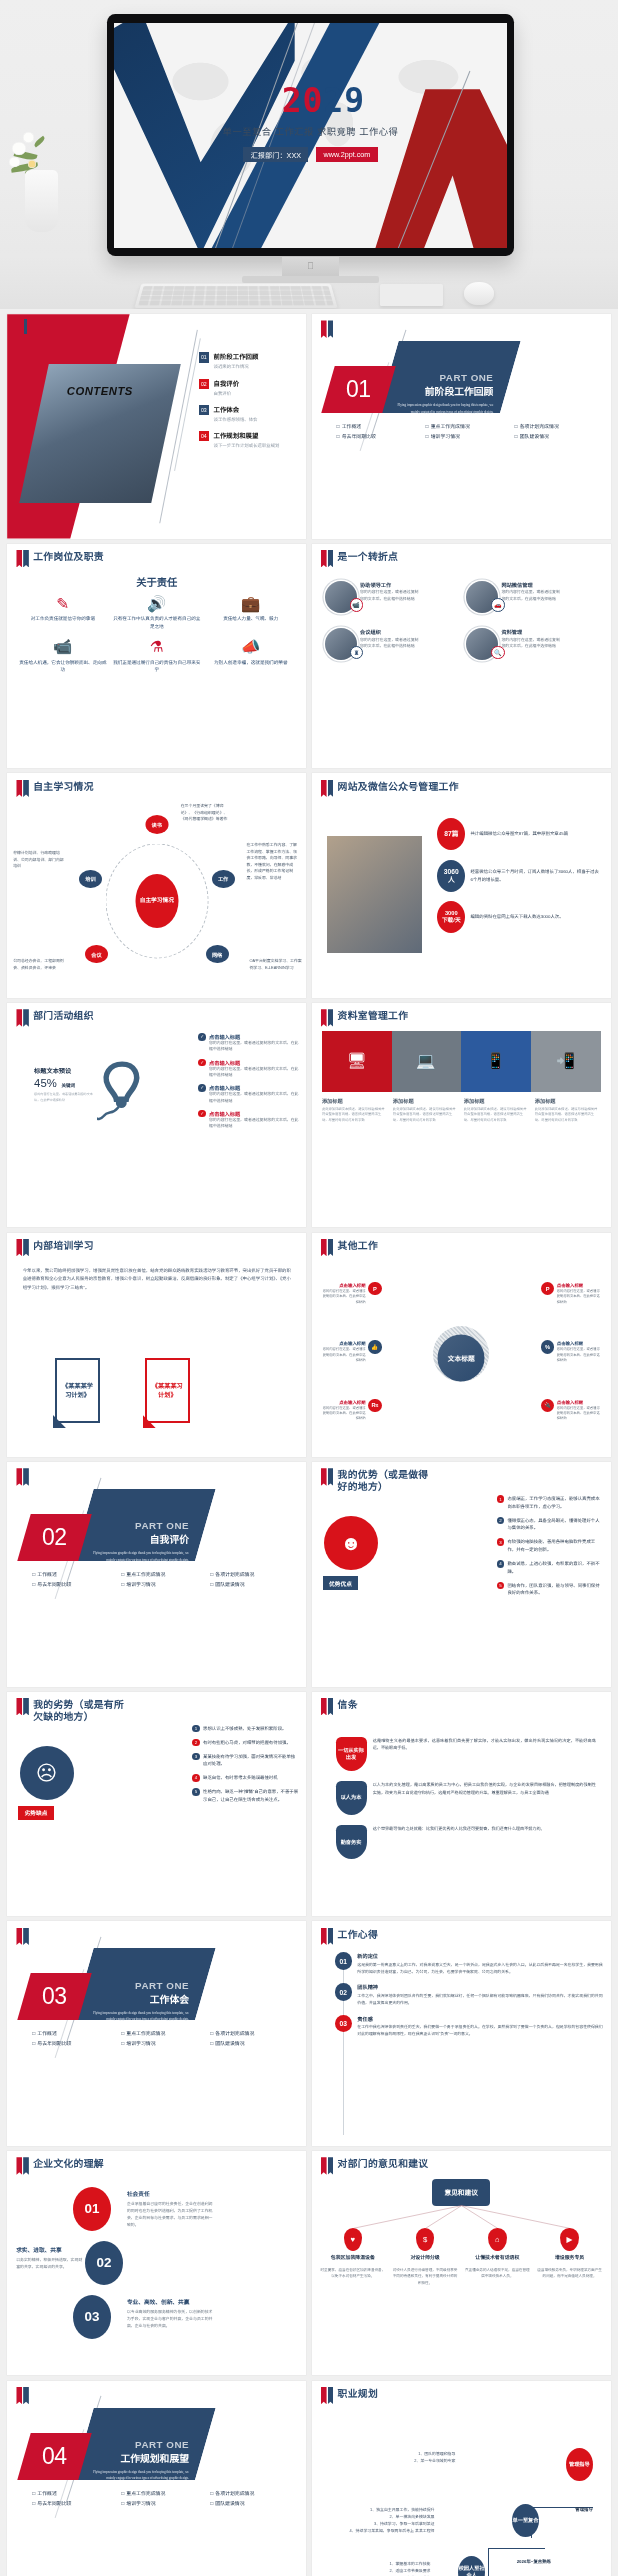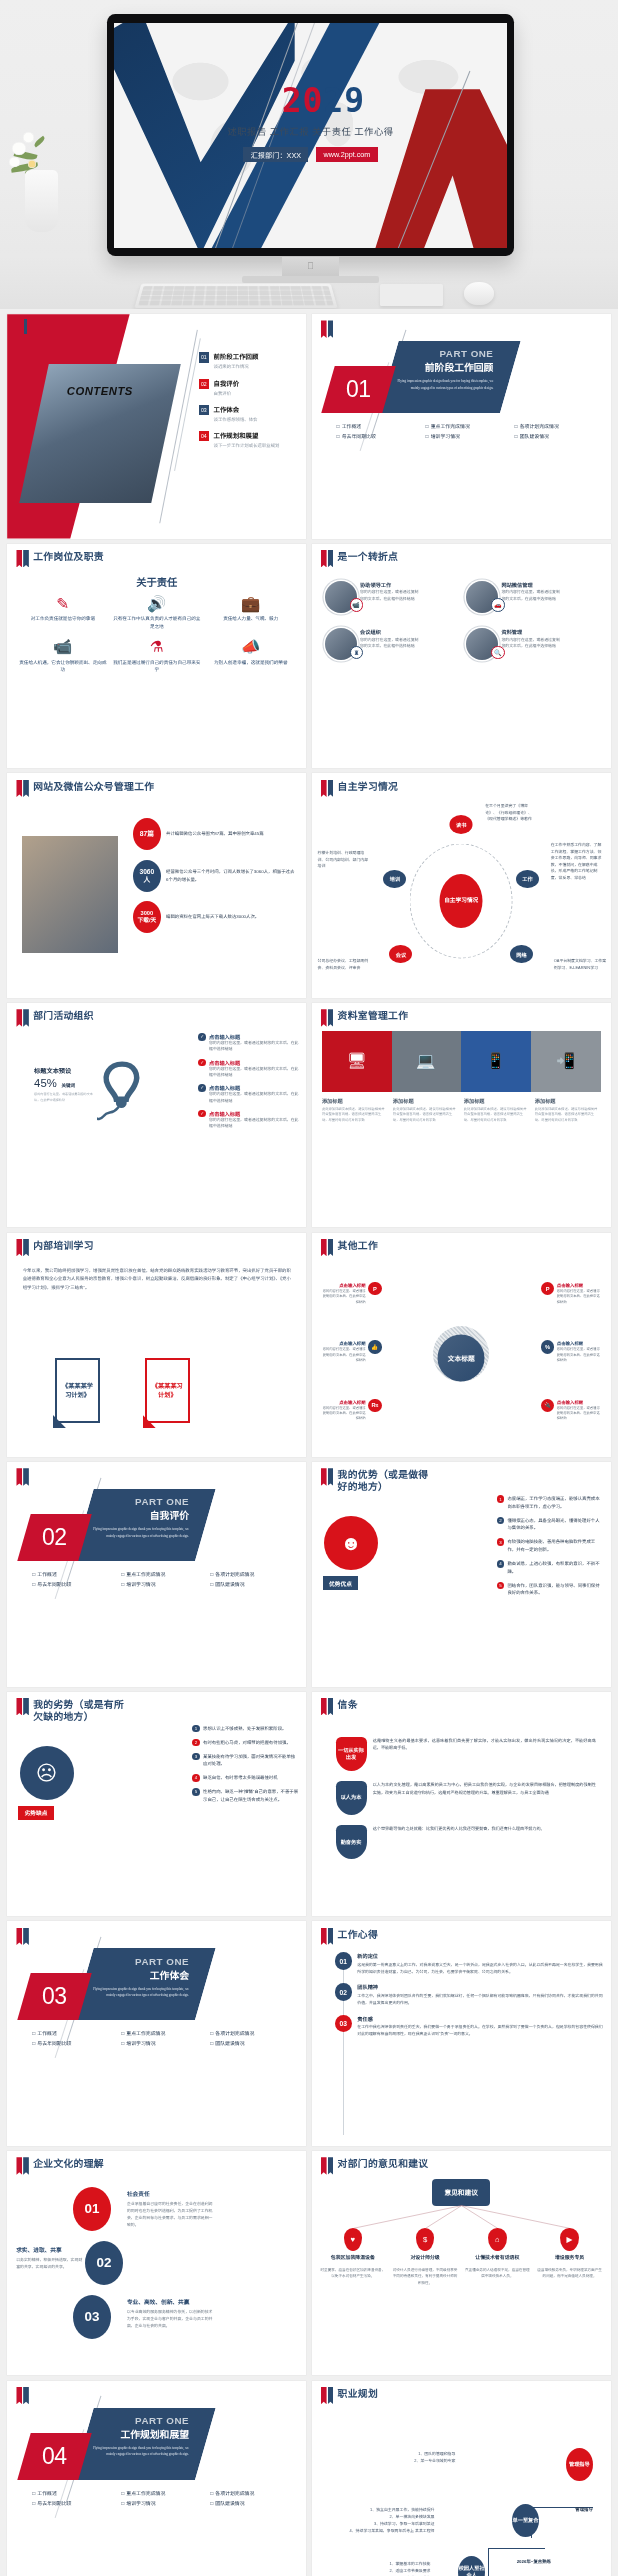--- a/index.html
+++ b/index.html
@@ -123,21 +123,21 @@
     background:#c8102e; transform: skewX(-16deg);
     display:flex; align-items:center; justify-content:center;
   }
   .part-red span { transform: skewX(16deg); color:#fff; font-size: 23px; font-weight: 300; font-family:"Liberation Sans",sans-serif; letter-spacing:-0.5px;}
   .part-blue {
     position:absolute; left: 50px; top: 0px; width: 122px; height: 72px;
     background:#2c4a6e; transform: skewX(-16deg); transform-origin: left bottom;
     clip-path: polygon(0 0, 100% 0, 100% 100%, 0 100%);
   }
   .part-blue-inner { position:absolute; left: 61px; top: 0; width: 114px; height: 72px; color:#fff; padding: 7.2px 7.2px 0 6.2px; text-align:right;}
-  .pb-en { font-size: 9.8px; font-weight: 700; color:#c6cfd9; letter-spacing:0.5px;}
+  .pb-en { font-size: 9.8px; font-weight: 700; color:#c6cfd9; letter-spacing:0.5px;margin-top:24px;}
   .pb-cn { font-size: 9.8px; font-weight: 800; margin-top: 1px;}
   .pb-desc { font-size: 3.3px; line-height: 1.9; color:#dfe6ee; margin-top: 4.1px; font-family:"Liberation Serif",serif;}
   .part-diag-1, .part-diag-2 { position:absolute; width:0.5px; background:#b9c0c8; transform: rotate(18deg); }
   .part-list { position:absolute; left: 25px; right: 9.3px; top: 94px; display:grid; grid-template-columns: repeat(3,1fr); gap: 3.1px 2.1px; font-size: 4.9px; color:#24374f;}
   .part-list span::before { content:"\25A1"; margin-right: 2.1px; color:#24374f; }
   .part-list span { white-space:nowrap; }
   .red-t { color:#c8102e; }
   .blue-t { color:#2c4a6e; }
   .num-sq { width:8.2px; height:8.2px; display:inline-flex; align-items:center; justify-content:center; color:#fff; font-size:4.6px; }
 
@@ -283,21 +283,21 @@
         <div class="map-bg"></div>
         <div class="v-blue"></div>
         <div class="v-slash"></div>
         <div class="thin-line-1"></div>
         <div class="thin-line-2"></div>
         <div class="m-red"></div>
         <div class="thin-line-3"></div>
 
         <div class="hero-center">
           <div class="hero-year"><span class="r">20</span><span class="b">29</span></div>
-          <div class="hero-sub">述职报告  工作汇报  关于责任  工作心得</div>
+          <div class="hero-sub">单一至复合  工作汇报  求职竞聘  工作心得</div>
           <div class="hero-chips">
             <span class="chip blue">汇报部门：XXX</span>
             <span class="chip red">www.2ppt.com</span>
           </div>
         </div>
       </div>
     </div>
     <div class="monitor-stand"></div>
     <div class="apple-logo"></div>
     <div class="monitor-base"></div>
@@ -450,45 +450,20 @@
             </div>
         </div>
         <div class="wc-item">
           <div class="wc-photo photo-box">
             <div class="wc-badge r">🔍</div>
           </div>
           <div class="wc-tx">
               <h4>资料管理</h4>
             <p>您的内容打在这里，或者通过复制您的文本后，在此框中选择粘贴</p>
             </div>
-        </div>
-      </div>
-    </div>
-
-    <div class="slide">
-      <div class="corner-flag">
-          <i class="r"></i>
-          <i class="b"></i>
-        </div>
-      <div class="s-title">网站及微信公众号管理工作</div>
-      <div style="position:absolute;left:5%;top:28%;width:32%;height:52%;background:linear-gradient(140deg,#b2a18c,#5f6a78);"></div>
-      <div style="position:absolute;left:42%;right:4%;top:20%;">
-        <div class="stat-row">
-          <div class="stat-bub" style="background:#d8121a">87篇</div>
-          <div class="stat-tx">共计编辑微信公众号图文87篇，其中原创文章45篇</div>
-        </div>
-        <div class="stat-row">
-          <div class="stat-bub" style="background:#2c4a6e;white-space:pre-line">3060
-人</div>
-          <div class="stat-tx">经营微信公众号三个月时间，订阅人数增长了3060人，相当于过去6个月的增长量。</div>
-        </div>
-        <div class="stat-row">
-          <div class="stat-bub" style="background:#d8121a;white-space:pre-line;font-size:5.7px">3000
-下载/天</div>
-          <div class="stat-tx">编辑的资料在官网上每天下载人数达3000人次。</div>
         </div>
       </div>
     </div>
 
     <div class="slide">
       <div class="corner-flag">
           <i class="r"></i>
           <i class="b"></i>
         </div>
       <div class="s-title">自主学习情况</div>
@@ -499,20 +474,45 @@
         <div class="ss-node" style="right:24%;top:36%;background:#2c4a6e">工作</div>
         <div class="ss-node" style="right:26%;bottom:16%;background:#2c4a6e">网络</div>
         <div class="ss-node" style="left:26%;bottom:16%;background:#d8121a">会议</div>
         <div class="ss-node" style="left:24%;top:36%;background:#2c4a6e">培训</div>
 
         <div class="ss-tx" style="left:58%;top:2%">在三个月里读完了《博弈论》、《行政组织理论》、《现代管理学概述》等著作</div>
         <div class="ss-tx" style="right:2%;top:22%">在工作中熟悉工作内容、了解工作流程、掌握工作方法、领会工作思路，向导师、同事求教，不懂就问，在解惑中成长，形成严格的工作笔记制度，常反思、常总结</div>
         <div class="ss-tx" style="right:1%;bottom:12%">OA平台制度文档学习、工作案例学习、E-LEARNIN学习</div>
         <div class="ss-tx" style="left:2%;bottom:12%">公司总经办会议、工程部周例会、资料员会议、评审会</div>
         <div class="ss-tx" style="left:2%;top:26%">柠檬计划培训、行政助理培训、公司内部培训、部门内部培训</div>
+      </div>
+    </div>
+
+    <div class="slide">
+      <div class="corner-flag">
+          <i class="r"></i>
+          <i class="b"></i>
+        </div>
+      <div class="s-title">网站及微信公众号管理工作</div>
+      <div style="position:absolute;left:5%;top:28%;width:32%;height:52%;background:linear-gradient(140deg,#b2a18c,#5f6a78);"></div>
+      <div style="position:absolute;left:42%;right:4%;top:20%;">
+        <div class="stat-row">
+          <div class="stat-bub" style="background:#d8121a">87篇</div>
+          <div class="stat-tx">共计编辑微信公众号图文87篇，其中原创文章45篇</div>
+        </div>
+        <div class="stat-row">
+          <div class="stat-bub" style="background:#2c4a6e;white-space:pre-line">3060
+人</div>
+          <div class="stat-tx">经营微信公众号三个月时间，订阅人数增长了3060人，相当于过去6个月的增长量。</div>
+        </div>
+        <div class="stat-row">
+          <div class="stat-bub" style="background:#d8121a;white-space:pre-line;font-size:5.7px">3000
+下载/天</div>
+          <div class="stat-tx">编辑的资料在官网上每天下载人数达3000人次。</div>
+        </div>
       </div>
     </div>
 
     <div class="slide">
       <div class="corner-flag">
           <i class="r"></i>
           <i class="b"></i>
         </div>
       <div class="s-title">部门活动组织</div>
       <div style="position:absolute;left:9%;top:28%;width:62px">

